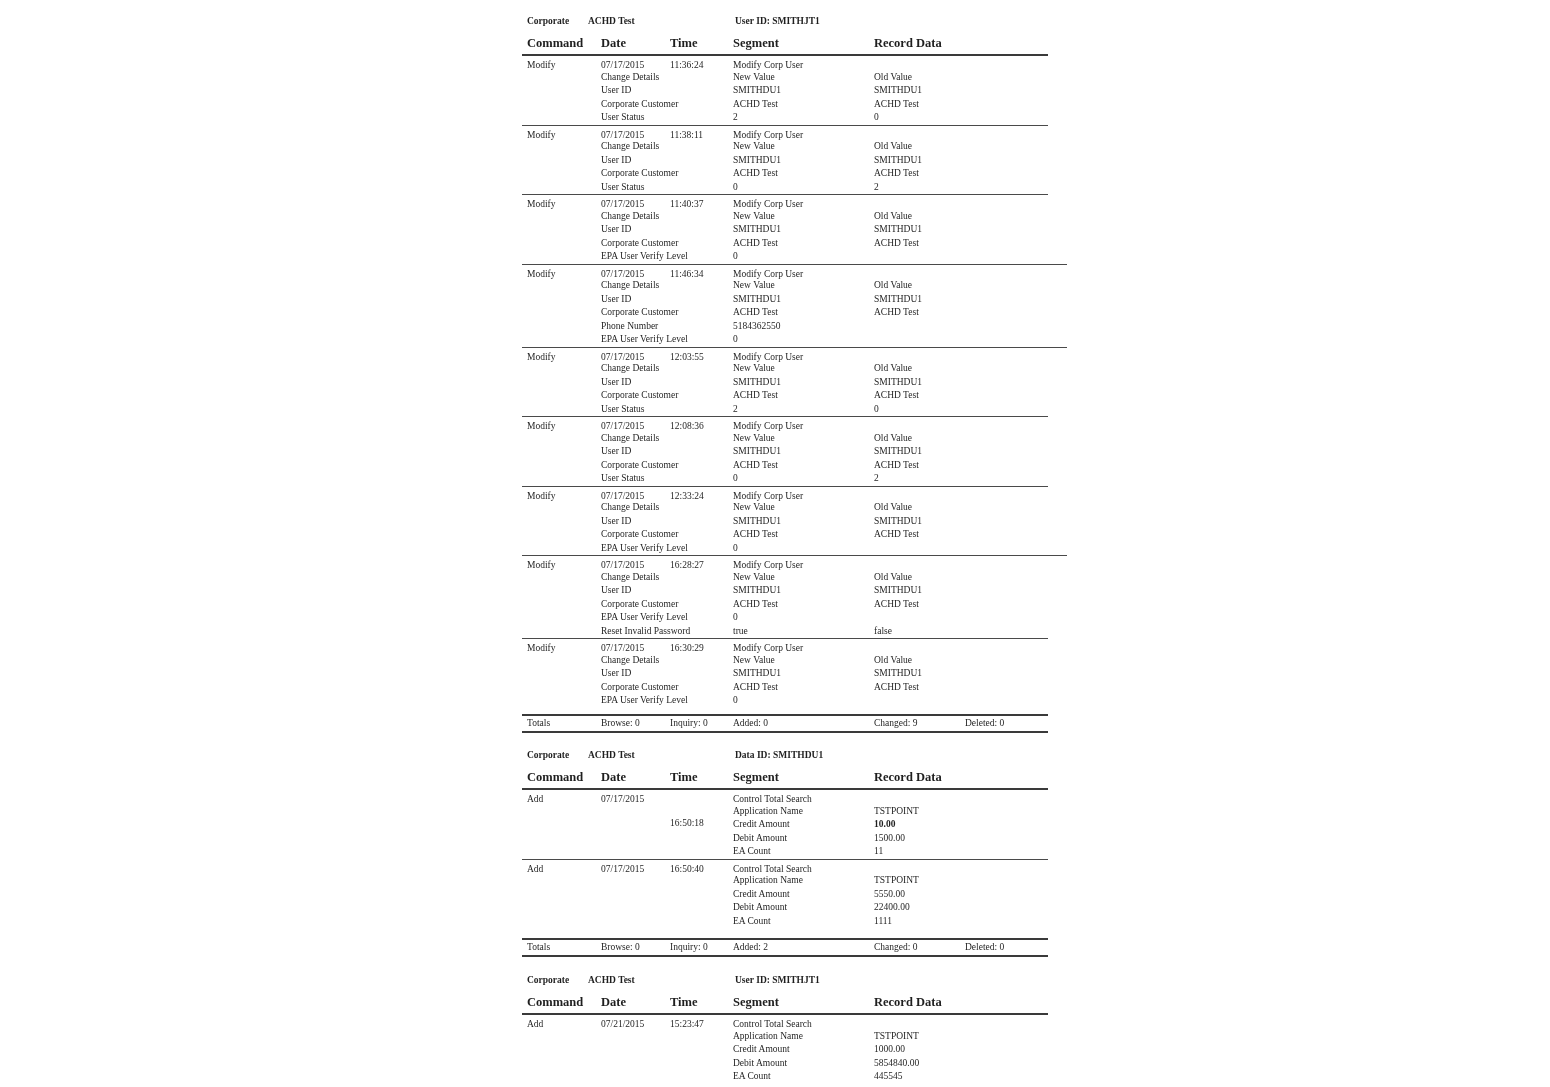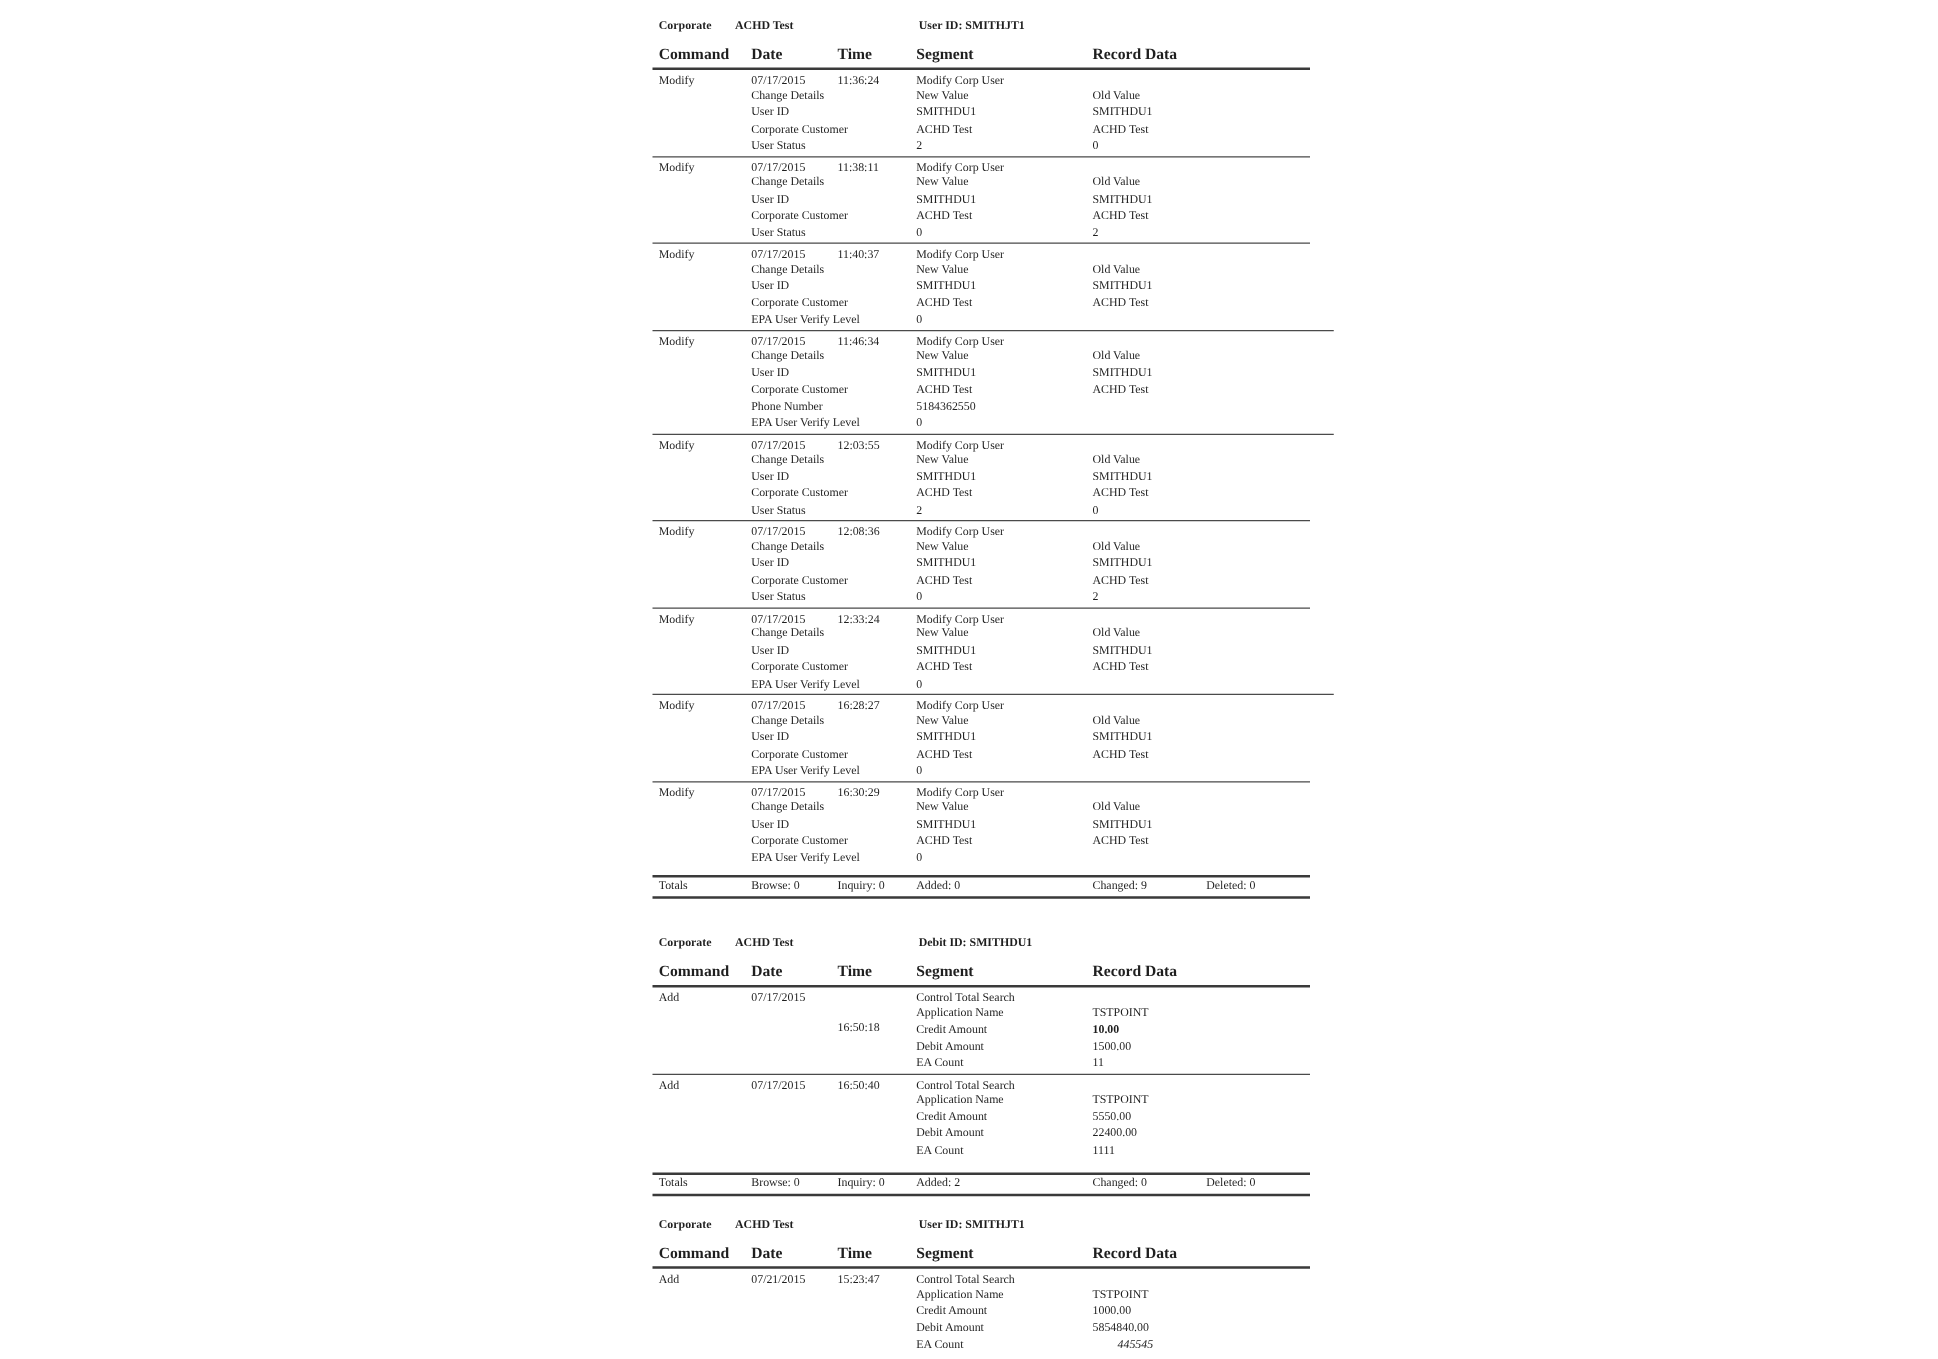--- a/index.html
+++ b/index.html
@@ -324,20 +324,25 @@
         </div>
         <div class="detail-row">
           <span class="cell" style="left: 79px;">Corporate Customer</span>
           <span class="cell" style="left: 211px;">ACHD Test</span>
           <span class="cell" style="left: 352px;">ACHD Test</span>
         </div>
         <div class="detail-row">
           <span class="cell" style="left: 79px;">EPA User Verify Level</span>
           <span class="cell" style="left: 211px;">0</span>
         </div>
+        <div class="detail-row">
+          <span class="cell" style="left: 79px;">Reset Invalid Password</span>
+          <span class="cell" style="left: 211px;">true</span>
+          <span class="cell" style="left: 352px;">false</span>
+        </div>
       </div>
       <div class="sep thin"></div>
       <div class="block">
         <div class="main-row">
           <span class="cell" style="left: 5px;">Modify</span>
           <span class="cell" style="left: 79px;">07/17/2015</span>
           <span class="cell" style="left: 148px;">16:30:29</span>
           <span class="cell" style="left: 211px;">Modify Corp User</span>
         </div>
         <div class="detail-row">
@@ -366,21 +371,21 @@
         <span class="cell" style="left: 148px;">Inquiry: 0</span>
         <span class="cell" style="left: 211px;">Added: 0</span>
         <span class="cell" style="left: 352px;">Changed: 9</span>
         <span class="cell" style="left: 443px;">Deleted: 0</span>
       </div>
     </div>
     <div class="section" style="top: 750px;">
       <div class="title-row">
         <span class="cell" style="left: 5px;">Corporate</span>
         <span class="cell" style="left: 66px;">ACHD Test</span>
-        <span class="cell" style="left: 213px;">Debit ID: SMITHDU1</span>
+        <span class="cell" style="left: 213px;">Data ID: SMITHDU1</span>
       </div>
       <div class="head-row">
         <span class="cell" style="left: 5px;">Command</span>
         <span class="cell" style="left: 79px;">Date</span>
         <span class="cell" style="left: 148px;">Time</span>
         <span class="cell" style="left: 211px;">Segment</span>
         <span class="cell" style="left: 352px;">Record Data</span>
       </div>
       <div class="sep thick"></div>
       <div class="block">
@@ -469,17 +474,17 @@
         <div class="detail-row">
           <span class="cell" style="left: 211px;">Credit Amount</span>
           <span class="cell" style="left: 352px;">1000.00</span>
         </div>
         <div class="detail-row">
           <span class="cell" style="left: 211px;">Debit Amount</span>
           <span class="cell" style="left: 352px;">5854840.00</span>
         </div>
         <div class="detail-row">
           <span class="cell" style="left: 211px;">EA Count</span>
-          <span class="cell" style="left: 372px; font-style: italic;">445545</span>
+          <span class="cell" style="left: 352px;">445545</span>
         </div>
       </div>
     </div>
   </div>
 
 </body></html>

